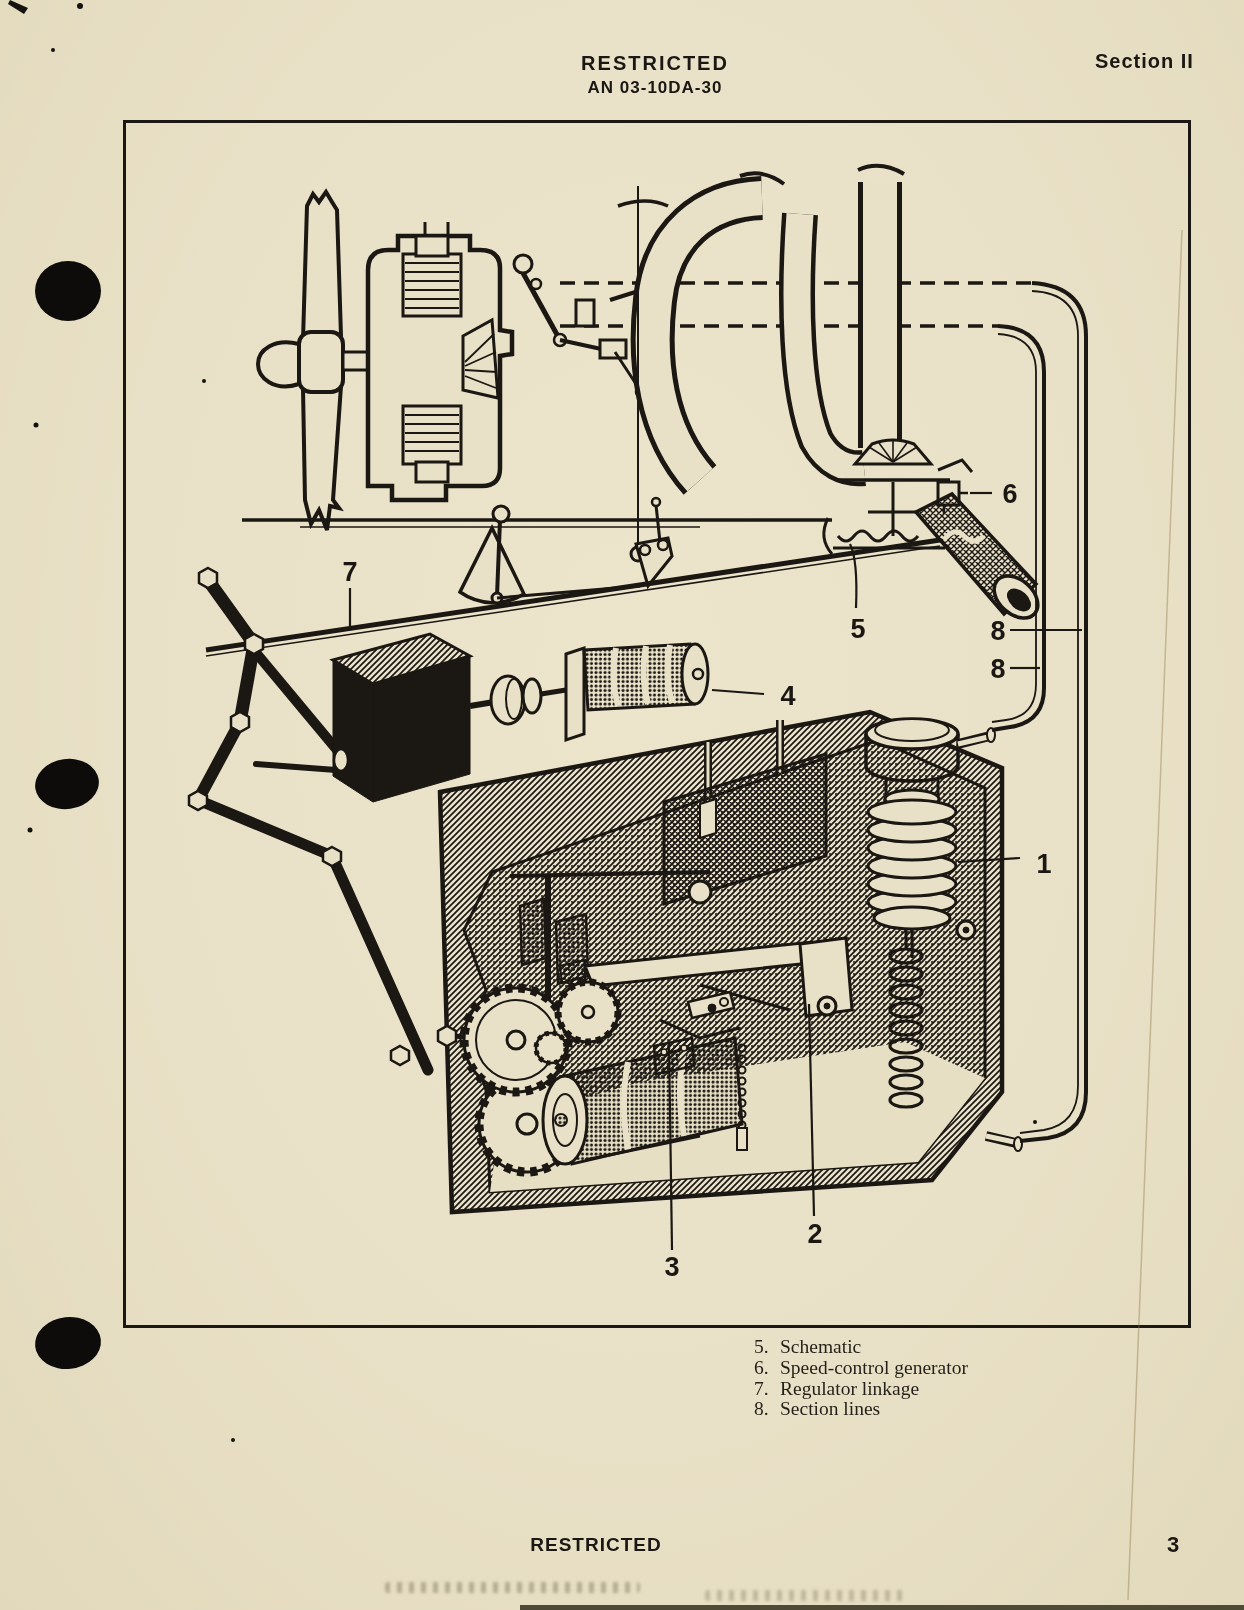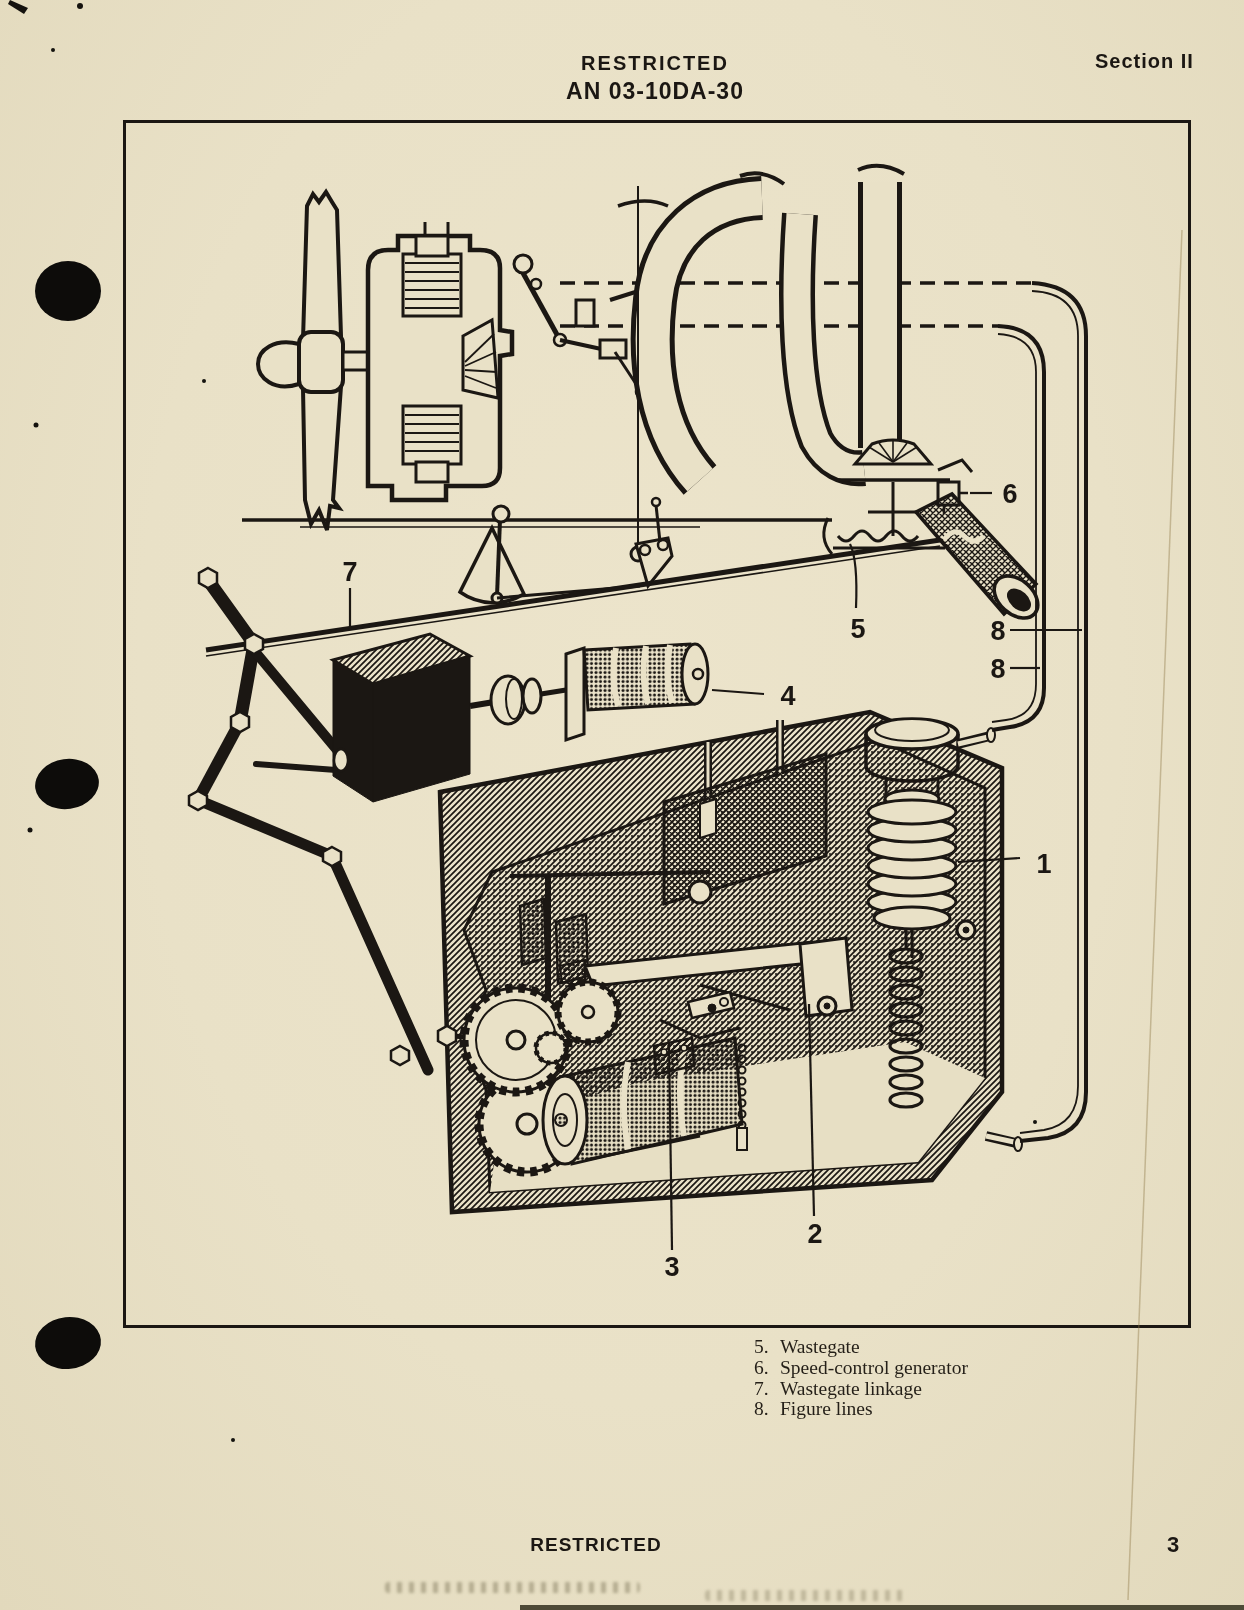--- a/index.html
+++ b/index.html
@@ -3,21 +3,21 @@
 <meta charset="utf-8">
 <style>
   html,body{margin:0;padding:0;background:#555;}
   .page{
     position:relative;width:1244px;height:1610px;margin:0 auto;overflow:hidden;
     background:radial-gradient(ellipse at 50% 42%, #ece4cb 0%, #e9e1c7 55%, #e2d9bc 100%);
     font-family:"Liberation Sans", sans-serif;color:#1b1713;padding-left:16px;
   }
   .abs{position:absolute;}
   .hdr{font-weight:bold;letter-spacing:2px;font-size:20px;text-align:center;}
-  .hdr2{font-weight:bold;letter-spacing:1px;font-size:23px;text-align:center;}
+  .hdr2{font-weight:bold;letter-spacing:1px;font-size:17px;text-align:center;}
   .section{font-weight:bold;font-size:20px;letter-spacing:1px;}
   .figbox{
     left:123px;top:120px;width:1062px;height:1202px;
     border:3px solid #1b1713;
   }
   .legend-col{font-family:"Liberation Serif", serif;font-size:19.5px;line-height:20.8px;color:#241f18;}
   .legend-row{white-space:nowrap;}
   .legend-num{display:inline-block;min-width:26px;}
   .caption{
     left:123px;top:1430px;width:1065px;text-align:center;
@@ -396,24 +396,24 @@
       <circle cx="204" cy="381" r="2"></circle>
       <circle cx="36" cy="425" r="2.5"></circle>
       <circle cx="30" cy="830" r="2.5"></circle>
       <circle cx="1035" cy="1122" r="2"></circle>
       <circle cx="233" cy="1440" r="2"></circle>
     </g>
     <path d="M1182,230 L1128,1600" stroke="rgba(140,118,68,0.4)" stroke-width="1.5" fill="none"></path>
   </svg>
 
   <div class="abs legend-col" style="left:754px;top:1337px;">
-    <div class="legend-row"><span class="legend-num">5.</span><span>Wastegate</span></div>
+    <div class="legend-row"><span class="legend-num">5.</span><span>Schematic</span></div>
     <div class="legend-row"><span class="legend-num">6.</span><span>Speed-control generator</span></div>
-    <div class="legend-row"><span class="legend-num">7.</span><span>Wastegate linkage</span></div>
-    <div class="legend-row"><span class="legend-num">8.</span><span>Figure lines</span></div>
+    <div class="legend-row"><span class="legend-num">7.</span><span>Regulator linkage</span></div>
+    <div class="legend-row"><span class="legend-num">8.</span><span>Section lines</span></div>
   </div>
 
 
   <div class="abs footer-r">RESTRICTED</div>
   <div class="abs pageno">3</div>
 
   <div class="abs edge-band"></div>
   <div class="abs bottom-strip"></div>
   <div class="abs ghost" style="left:385px;top:1582px;width:255px;"></div>
   <div class="abs ghost" style="left:705px;top:1590px;width:200px;opacity:.35;"></div>

